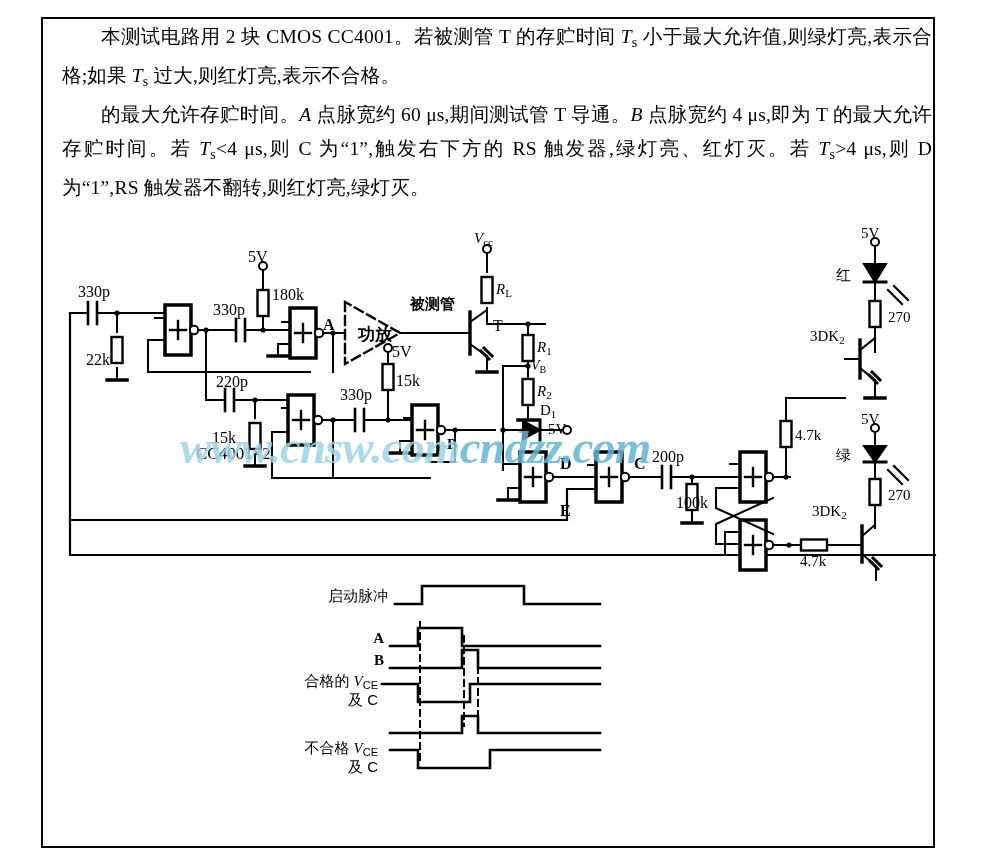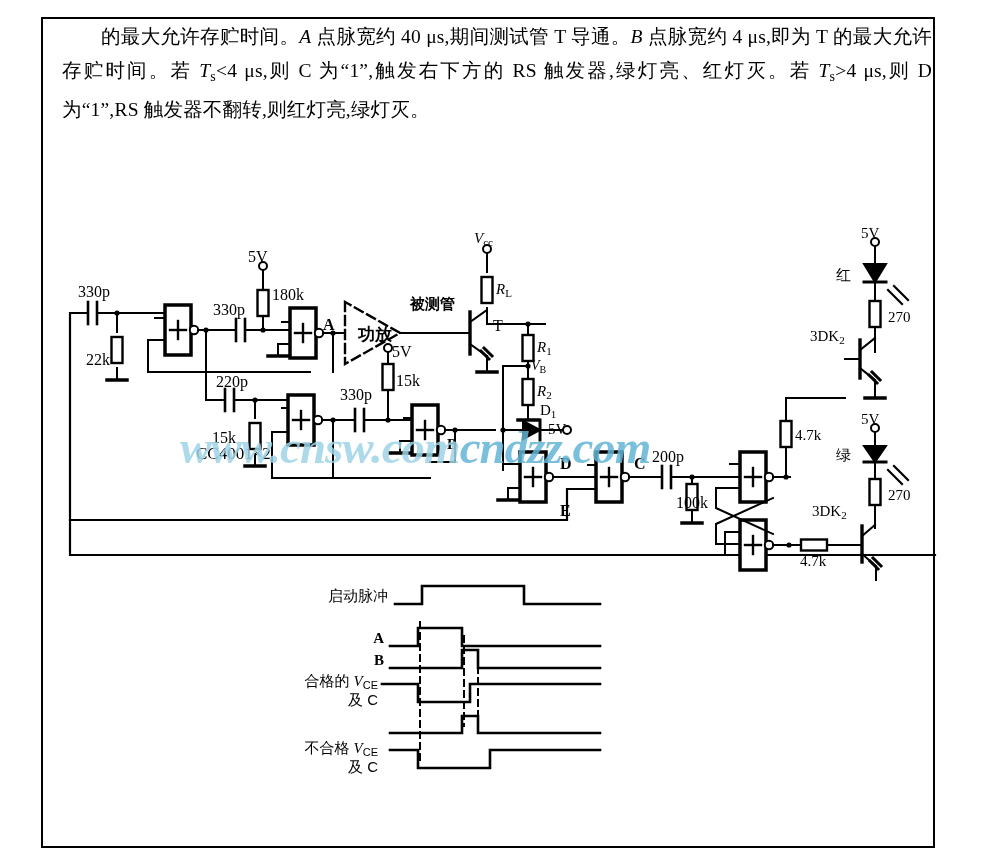--- a/index.html
+++ b/index.html
@@ -19,21 +19,24 @@
       pointer-events:none;margin-top:17px;}
   #wm .dk{color:#63b6d8;}
 </style>
 </head>
 <body>
 
 <div id="frame"></div>
 
 <div id="text-block">
   <div class="para">
-    <span>的最大允许存贮时间。</span><span class="it">A</span><span> 点脉宽约 40 μs,期间测试管 T 导通。</span><span class="it">B</span><span> 点脉宽约 4 μs,即为 T 的最大允许存贮时间。若 </span><span class="it">T</span><span class="sub">s</span><span>&lt;4 μs,则 C 为“1”,触发右下方的 RS 触发器,绿灯亮、红灯灭。若 </span><span class="it">T</span><span class="sub">s</span><span>&gt;4 μs,则 D 为“1”,RS 触发器不翻转,则红灯亮,绿灯灭。</span>
+    <span>本测试电路用 2 块 CMOS CC4001。若被测管 T 的存贮时间 </span><span class="it">T</span><span class="sub">s</span><span> 小于最大允许值,则绿灯亮,表示合格;如果 </span><span class="it">T</span><span class="sub">s</span><span> 过大,则红灯亮,表示不合格。</span>
+  </div>
+  <div class="para">
+    <span>的最大允许存贮时间。</span><span class="it">A</span><span> 点脉宽约 60 μs,期间测试管 T 导通。</span><span class="it">B</span><span> 点脉宽约 4 μs,即为 T 的最大允许存贮时间。若 </span><span class="it">T</span><span class="sub">s</span><span>&lt;4 μs,则 C 为“1”,触发右下方的 RS 触发器,绿灯亮、红灯灭。若 </span><span class="it">T</span><span class="sub">s</span><span>&gt;4 μs,则 D 为“1”,RS 触发器不翻转,则红灯亮,绿灯灭。</span>
   </div>
 </div>
 
 <svg width="992" height="857" viewBox="0 0 992 857">
   <defs>
     <g id="nor">
       <rect x="0" y="0" width="26" height="50" fill="#fff" stroke="#000" stroke-width="3.5"></rect>
       <line x1="13" y1="16" x2="13" y2="34" stroke="#000" stroke-width="2.4"></line>
       <line x1="5" y1="25" x2="21" y2="25" stroke="#000" stroke-width="2.4"></line>
     </g>

